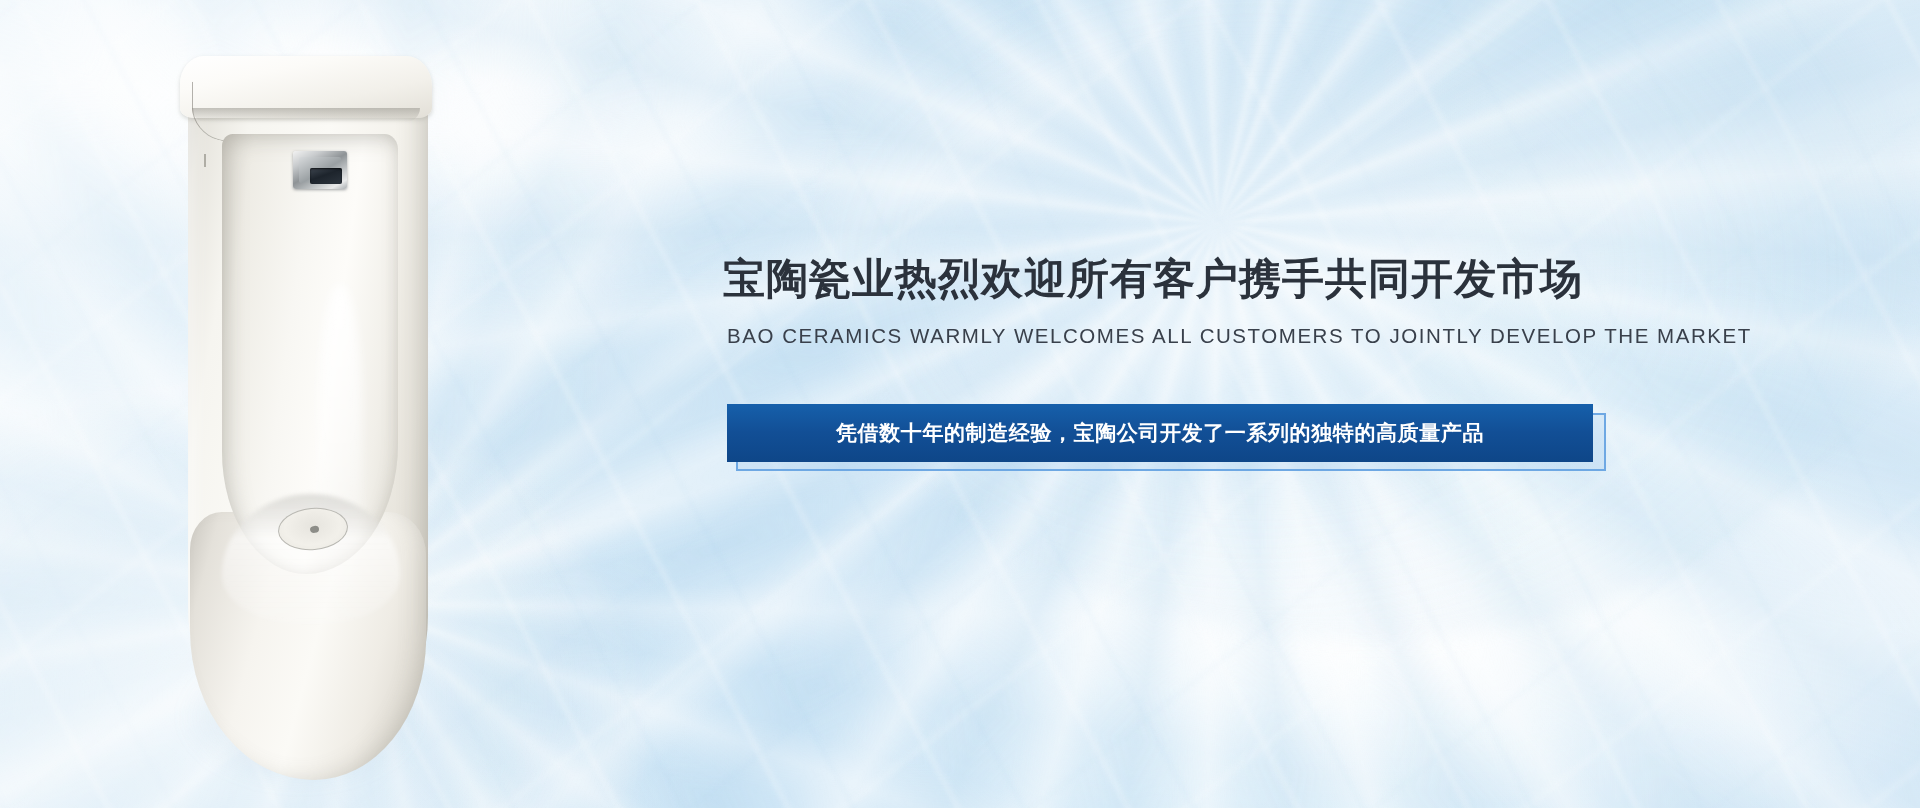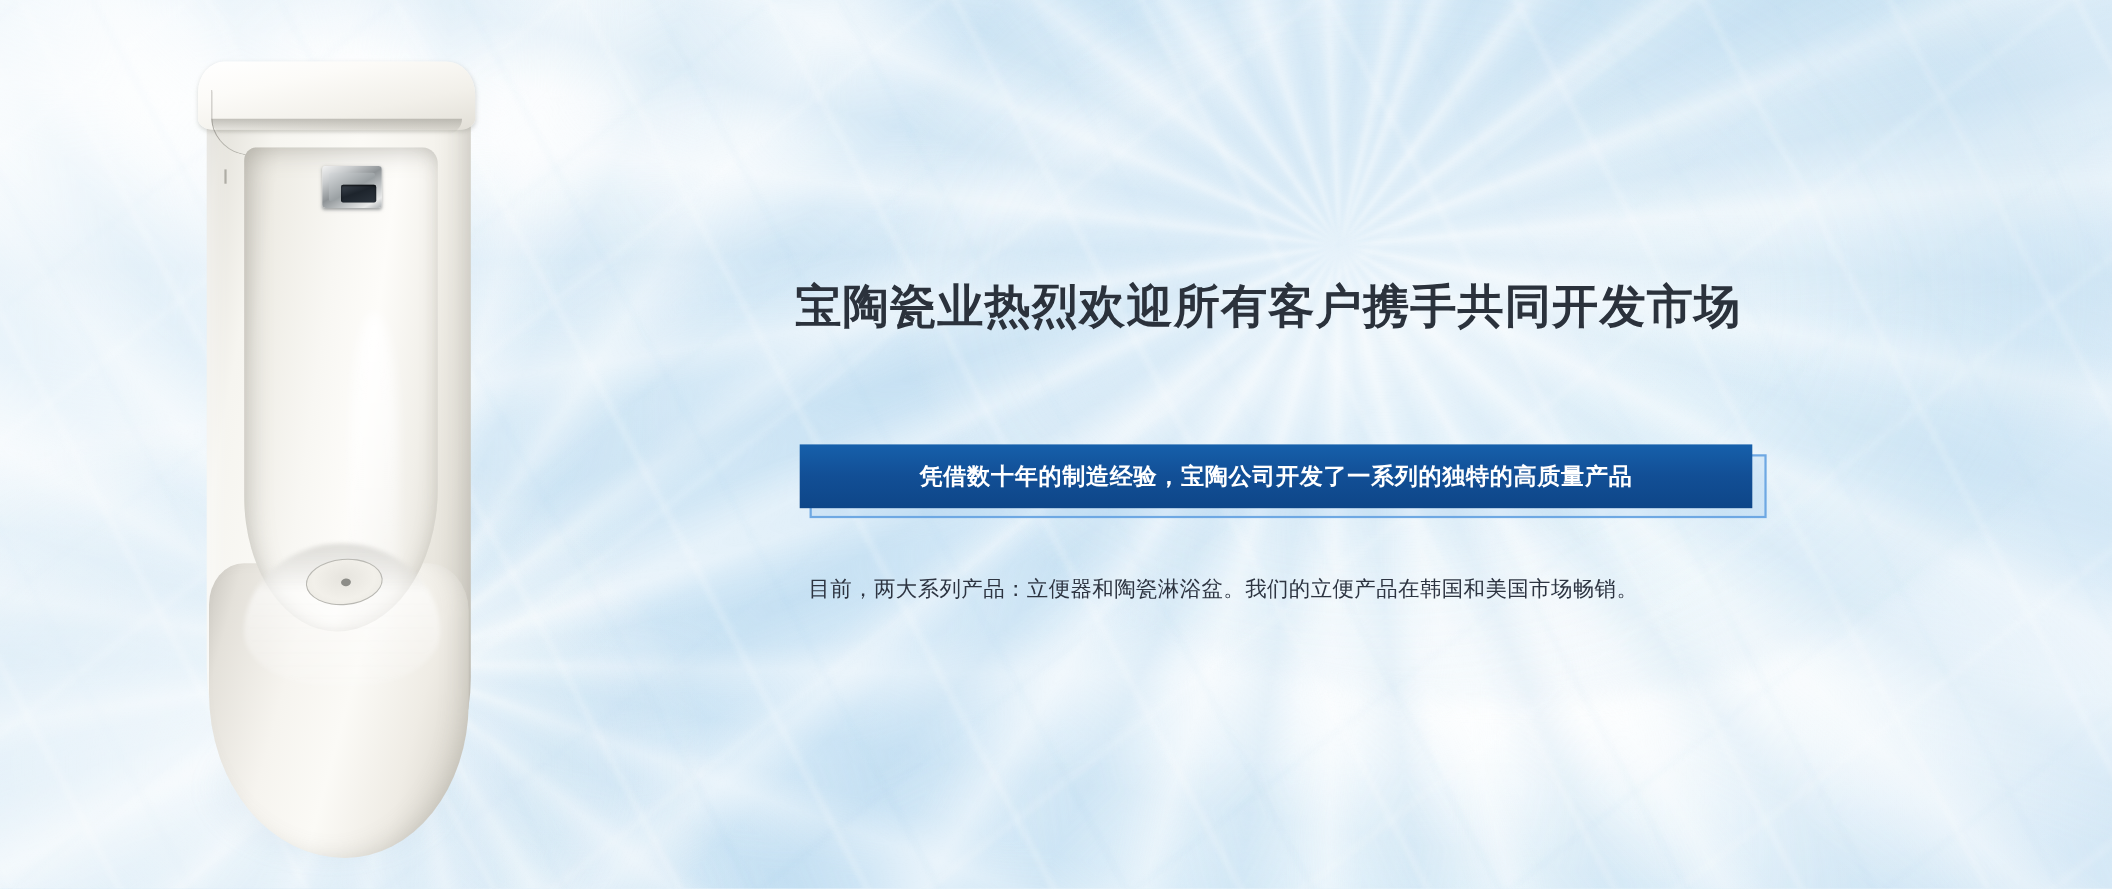--- a/index.html
+++ b/index.html
@@ -333,23 +333,23 @@
         <div class="sensor-eye"></div>
       </div>
     </div>
     <div class="drain">
       <div class="drain-hole"></div>
     </div>
   </div>
 
   <h1 class="headline">宝陶瓷业热烈欢迎所有客户携手共同开发市场</h1>
 
+  <div class="subhead">BAO CERAMICS WARMLY WELCOMES ALL CUSTOMERS TO JOINTLY DEVELOP THE MARKET</div>
 
   <div class="ribbon-wrap">
     <div class="ribbon-outline"></div>
     <div class="ribbon">
       <span class="ribbon-text">凭借数十年的制造经验，宝陶公司开发了一系列的独特的高质量产品</span>
     </div>
   </div>
 
-  <p class="body-copy">目前，两大系列产品：立便器和陶瓷淋浴盆。我们的立便产品在韩国和美国市场畅销。</p>
 
 </div>
 
 </body></html>

